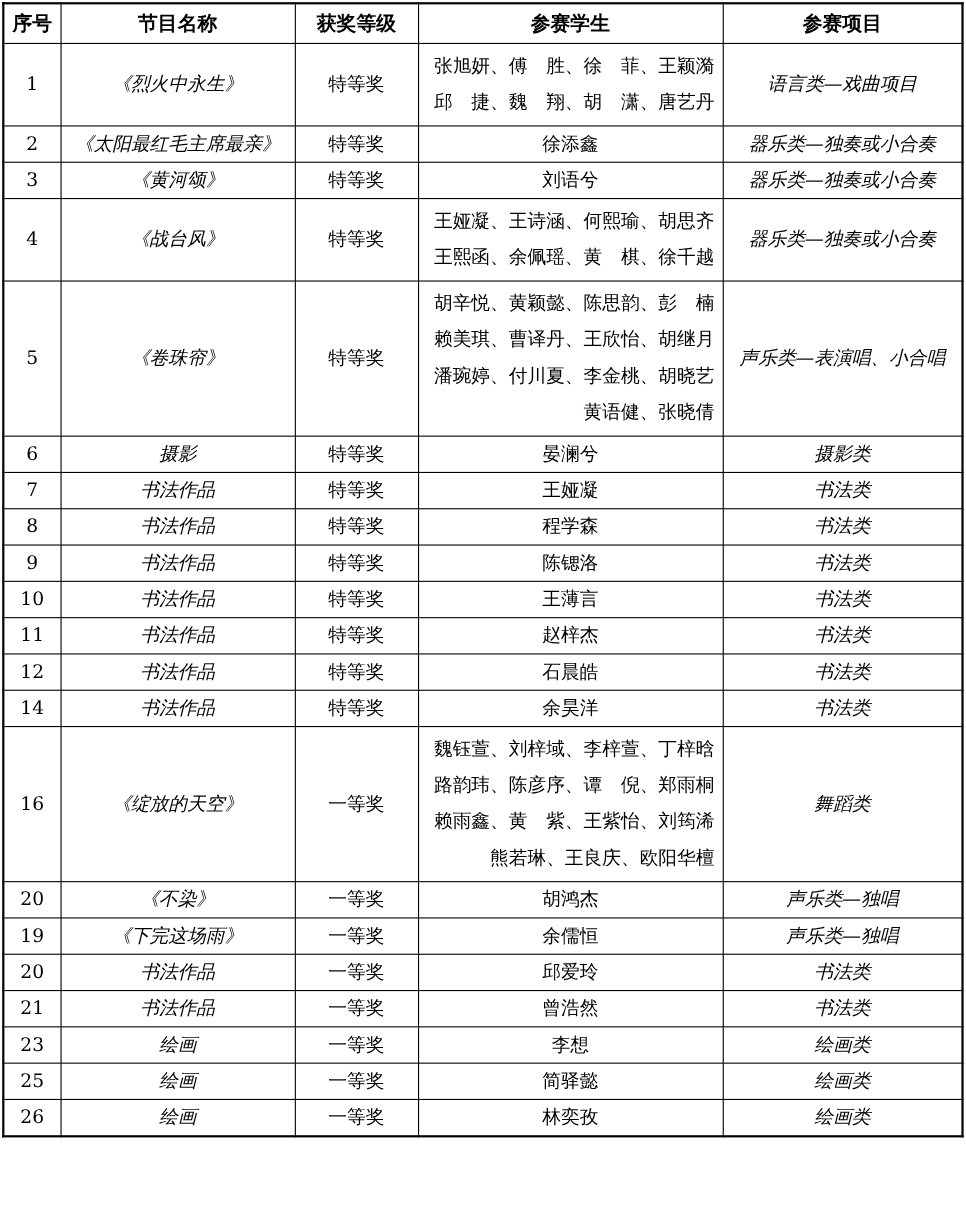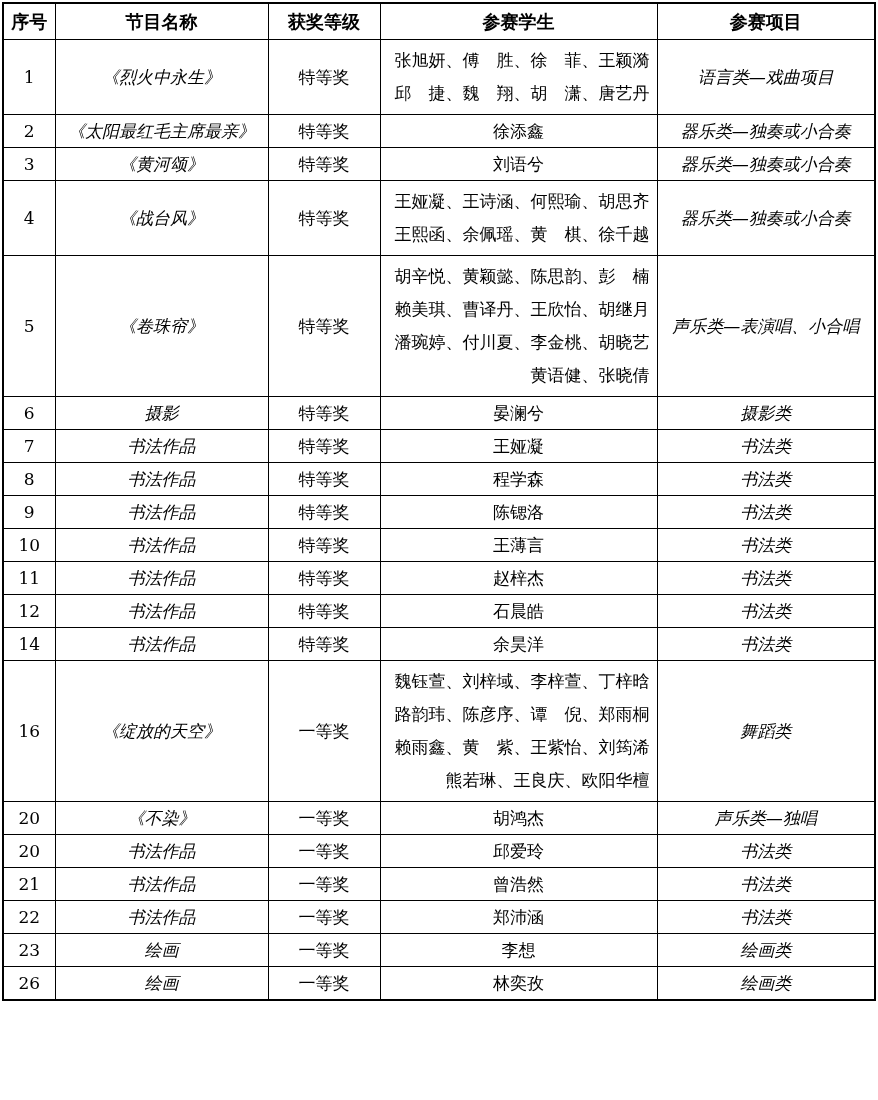--- a/index.html
+++ b/index.html
@@ -178,45 +178,52 @@
         <td class="cell-category">舞蹈类</td>
       </tr>
       <tr>
         <td class="cell-index">20</td>
         <td class="cell-program">《不染》</td>
         <td class="cell-award">一等奖</td>
         <td class="cell-students">胡鸿杰</td>
         <td class="cell-category">声乐类—独唱</td>
       </tr>
       <tr>
+        <td class="cell-index">19</td>
+        <td class="cell-program">《下完这场雨》</td>
+        <td class="cell-award">一等奖</td>
+        <td class="cell-students">余儒恒</td>
+        <td class="cell-category">声乐类—独唱</td>
+      </tr>
+      <tr>
         <td class="cell-index">20</td>
         <td class="cell-program">书法作品</td>
         <td class="cell-award">一等奖</td>
         <td class="cell-students">邱爱玲</td>
         <td class="cell-category">书法类</td>
       </tr>
       <tr>
         <td class="cell-index">21</td>
         <td class="cell-program">书法作品</td>
         <td class="cell-award">一等奖</td>
         <td class="cell-students">曾浩然</td>
-        <td class="cell-category">书法类</td>
-      </tr>
-      <tr>
-        <td class="cell-index">22</td>
-        <td class="cell-program">书法作品</td>
-        <td class="cell-award">一等奖</td>
-        <td class="cell-students">郑沛涵</td>
         <td class="cell-category">书法类</td>
       </tr>
       <tr>
         <td class="cell-index">23</td>
         <td class="cell-program">绘画</td>
         <td class="cell-award">一等奖</td>
         <td class="cell-students">李想</td>
+        <td class="cell-category">绘画类</td>
+      </tr>
+      <tr>
+        <td class="cell-index">25</td>
+        <td class="cell-program">绘画</td>
+        <td class="cell-award">一等奖</td>
+        <td class="cell-students">简驿懿</td>
         <td class="cell-category">绘画类</td>
       </tr>
       <tr>
         <td class="cell-index">26</td>
         <td class="cell-program">绘画</td>
         <td class="cell-award">一等奖</td>
         <td class="cell-students">林奕孜</td>
         <td class="cell-category">绘画类</td>
       </tr>
     </tbody>

